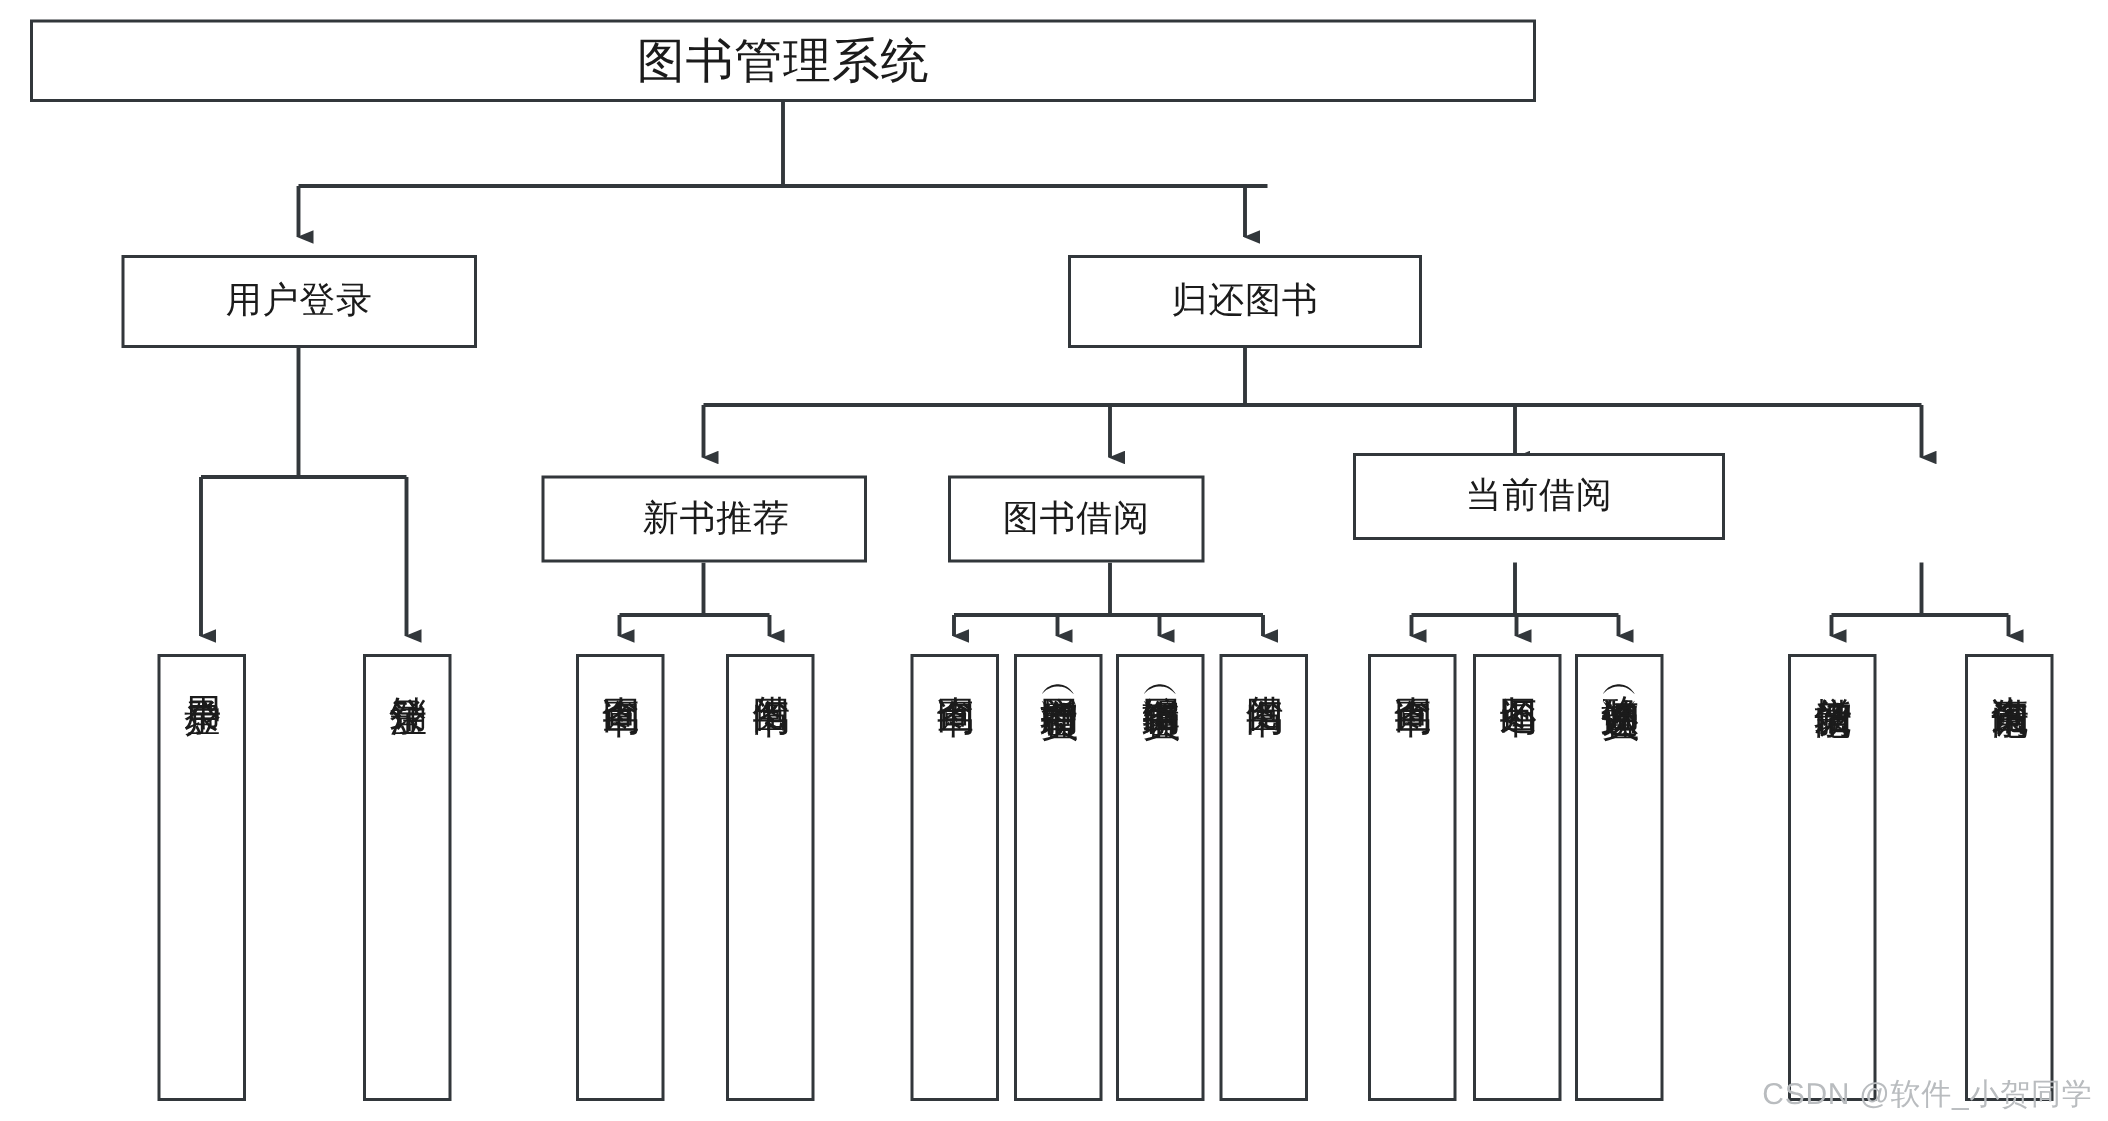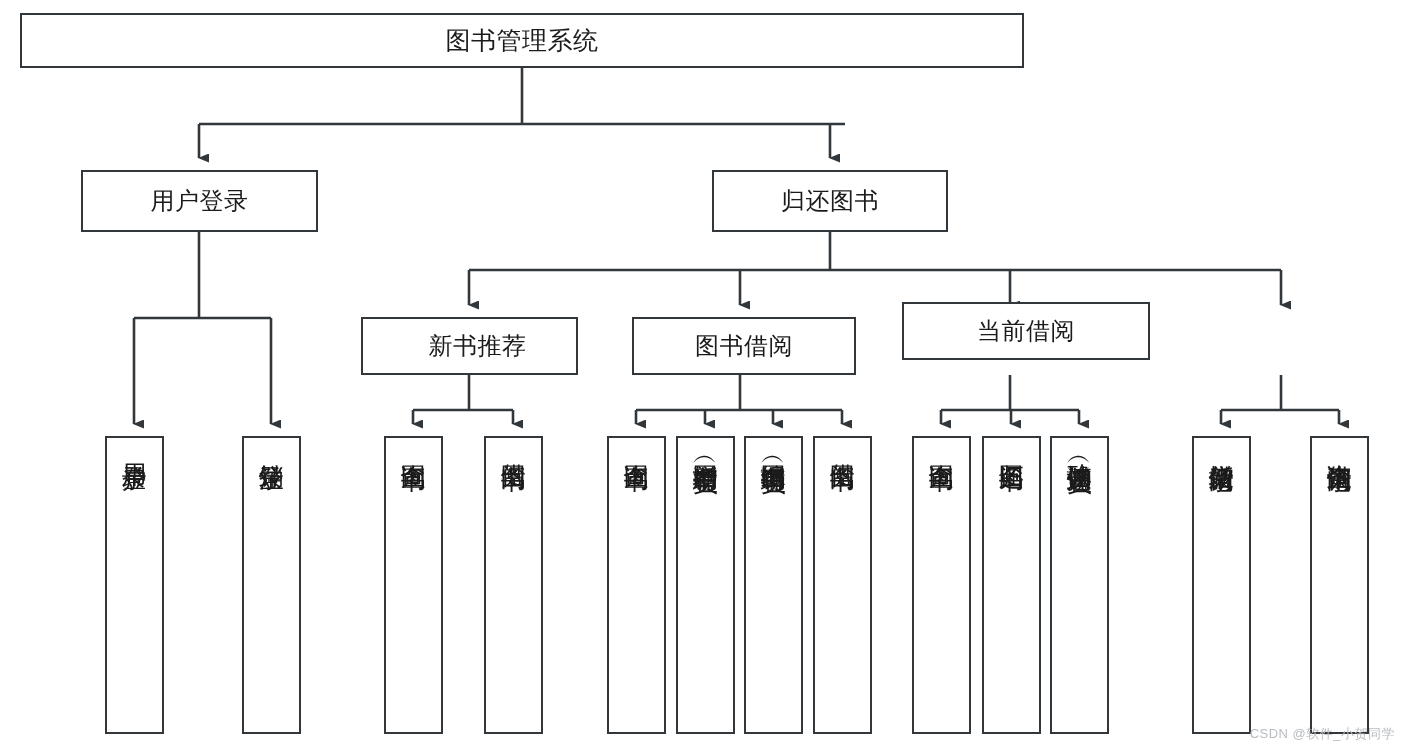--- a/index.html
+++ b/index.html
@@ -41,21 +41,21 @@
     text-align: center;
     line-height: 1.15;
   }
   
   .node-h .node-label {
     font-size: 24px;
     letter-spacing: 0.5px;
     white-space: nowrap;
   }
   #node-root .node-label {
-    font-size: 25px;
+    font-size: 32px;
   }
   
   .node-v {
     align-items: flex-start;
     justify-content: center;
     padding-top: 6px;
   }
   .node-v .node-label {
     writing-mode: vertical-rl;
     text-orientation: upright;
@@ -65,21 +65,21 @@
     white-space: nowrap;
     max-height: 285px;
   }
   .node-v.tall .node-label {
     max-height: 292px;
   }
   #watermark {
     position: absolute;
     right: 10px;
     bottom: 4px;
-    font-size: 13px;
+    font-size: 20px;
     color: #b9bcbf;
     letter-spacing: 0.5px;
     white-space: nowrap;
     user-select: none;
   }
 </style>
 </head>
 <body>
 
 <div id="diagram-root">
@@ -153,21 +153,21 @@
   <div class="node node-h" style="left:81px; top:170px; width:237px; height:62px;">
     <span class="node-label">用户登录</span>
   </div>
   <div class="node node-h" style="left:712px; top:170px; width:236px; height:62px;">
     <span class="node-label">归还图书</span>
   </div>
 
   <div class="node node-h" style="left:361px; top:317px; width:217px; height:58px;padding-left:16px;">
     <span class="node-label">新书推荐</span>
   </div>
-  <div class="node node-h" style="left:632px; top:317px; width:224px; height:58px;">
+  <div class="node node-h" style="left:632px; top:317px; width:171px; height:58px;">
     <span class="node-label">图书借阅</span>
   </div>
   <div class="node node-h" style="left:902px; top:302px; width:248px; height:58px;">
     <span class="node-label">当前借阅</span>
   </div>
 
   <div class="node node-v" style="left:105px; top:436px; width:59px; height:298px;">
     <span class="node-label">用户登录</span>
   </div>
   <div class="node node-v" style="left:242px; top:436px; width:59px; height:298px;">

